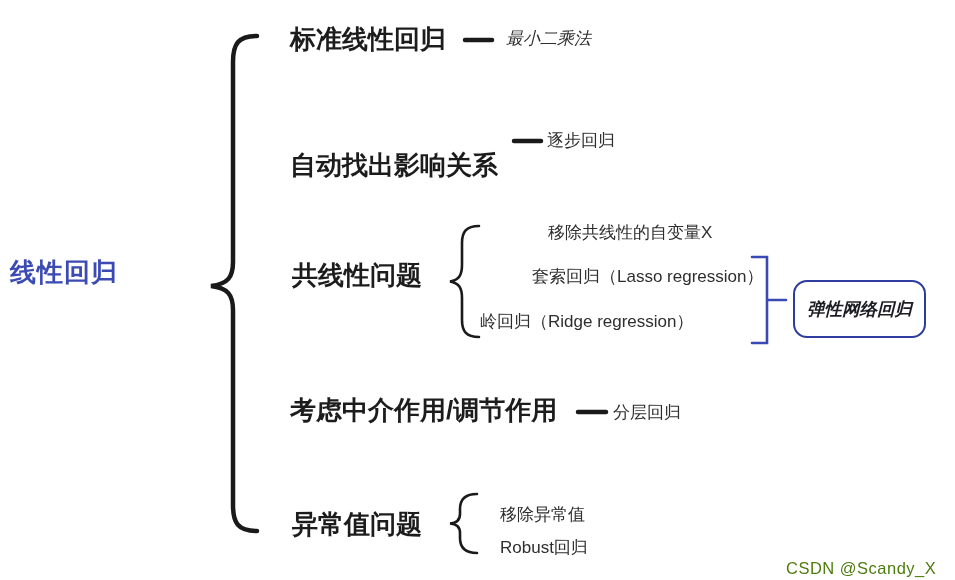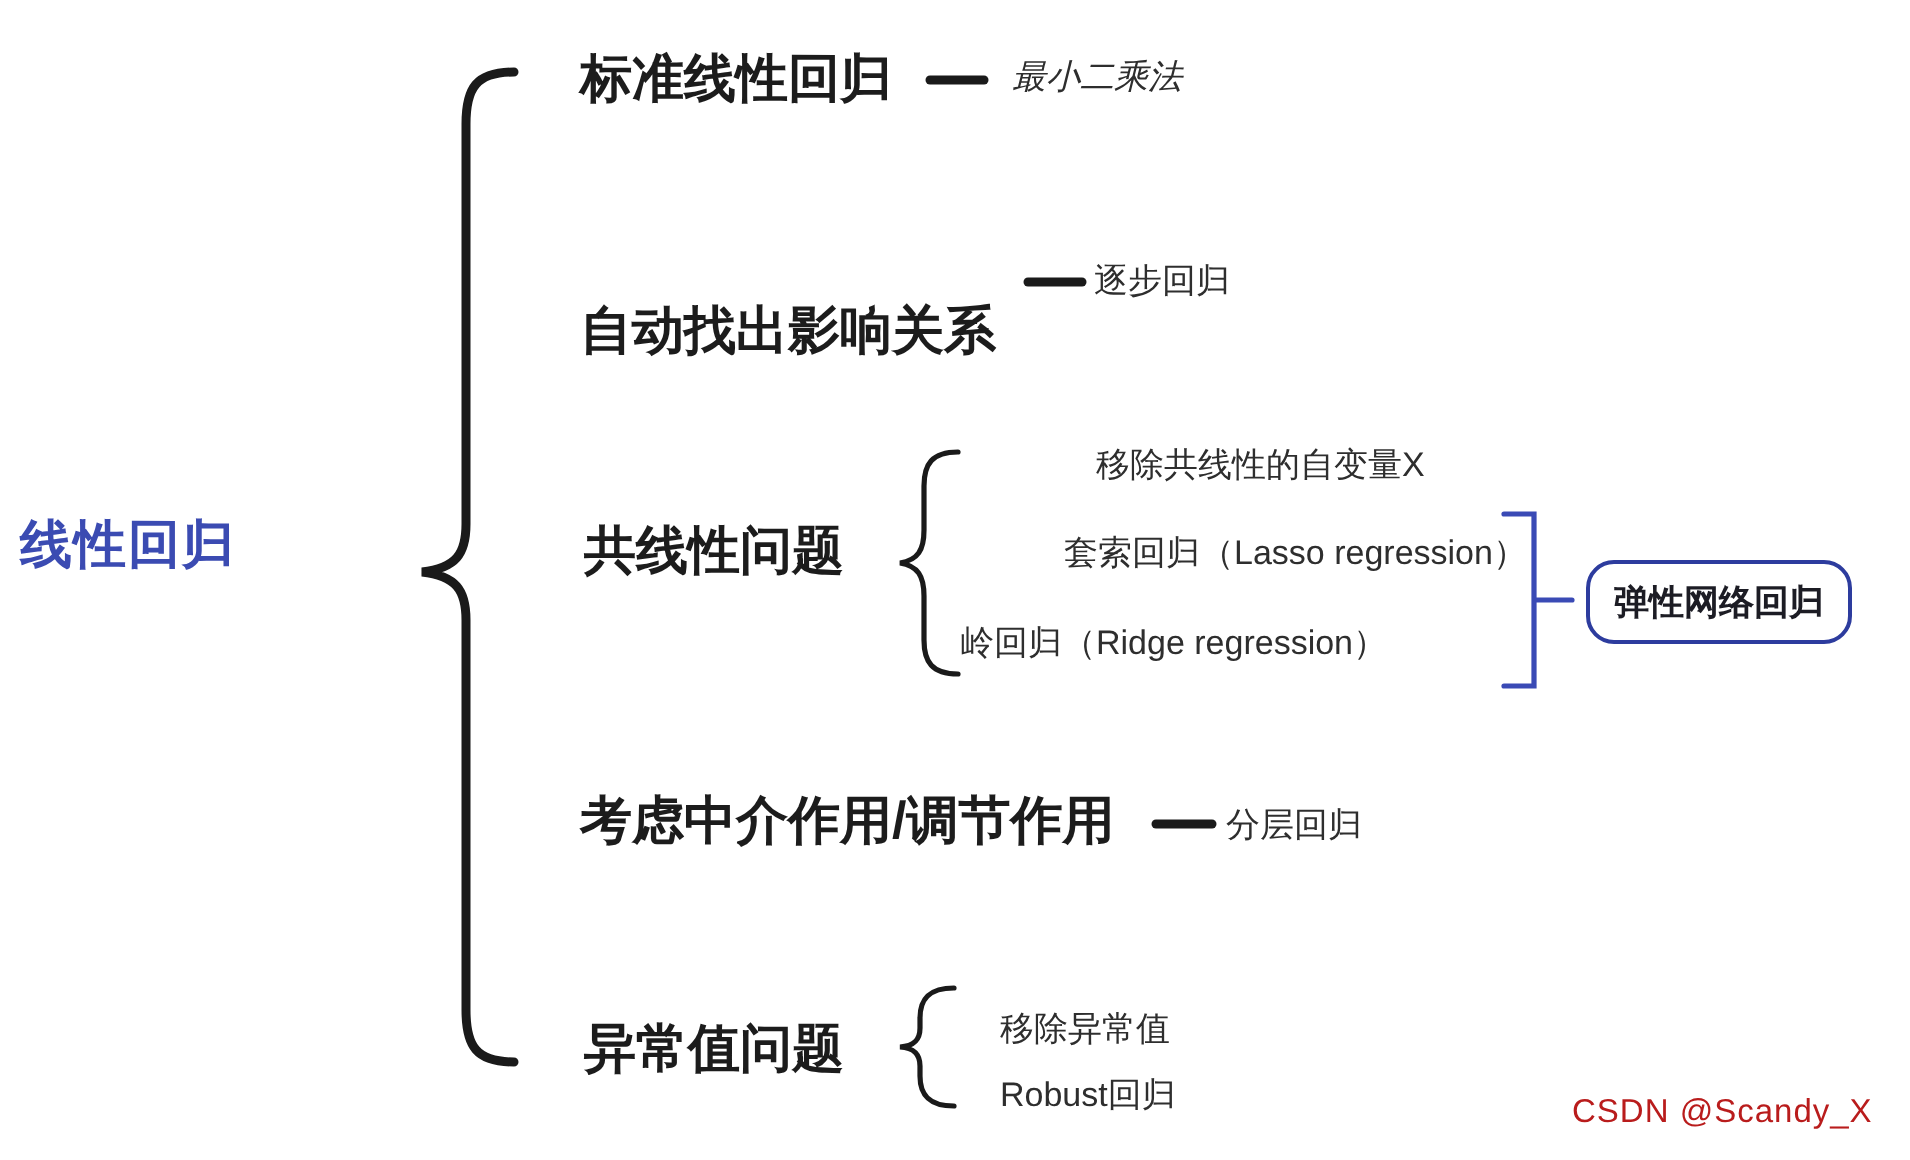--- a/index.html
+++ b/index.html
@@ -52,40 +52,41 @@
   .b4 { left: 290px; top: 396px; }
   .n4 { left: 613px; top: 403px; }
   .b5 { left: 292px; top: 510px; }
   .c5a { left: 500px; top: 505px; }
   .c5b { left: 500px; top: 538px; }
   .callout {
     position: absolute;
     left: 793px;
     top: 280px;
     width: 133px;
-    height: 42px;
+    height: 58px;
     border: 2.5px solid #2d3c9e;
     border-radius: 14px;
     background: #ffffff;
     display: flex;
     align-items: center;
     justify-content: center;
     box-sizing: border-box;
+    font-style: italic;
   }
   .callout span {
     font-size: 17.5px;
     font-weight: 600;
     color: #1c1c24;
     white-space: nowrap;
   }
   .watermark {
     left: 786px;
-    top: 547px;
+    top: 559px;
     font-size: 16.5px;
-    color: #b91c1c;
+    color: #4d7c0f;
     letter-spacing: 0.5px;
   }
 </style>
 </head>
 <body>
 
 <div class="canvas">
 
   <svg class="connectors" viewBox="0 0 955 580" xmlns="http://www.w3.org/2000/svg">
 

